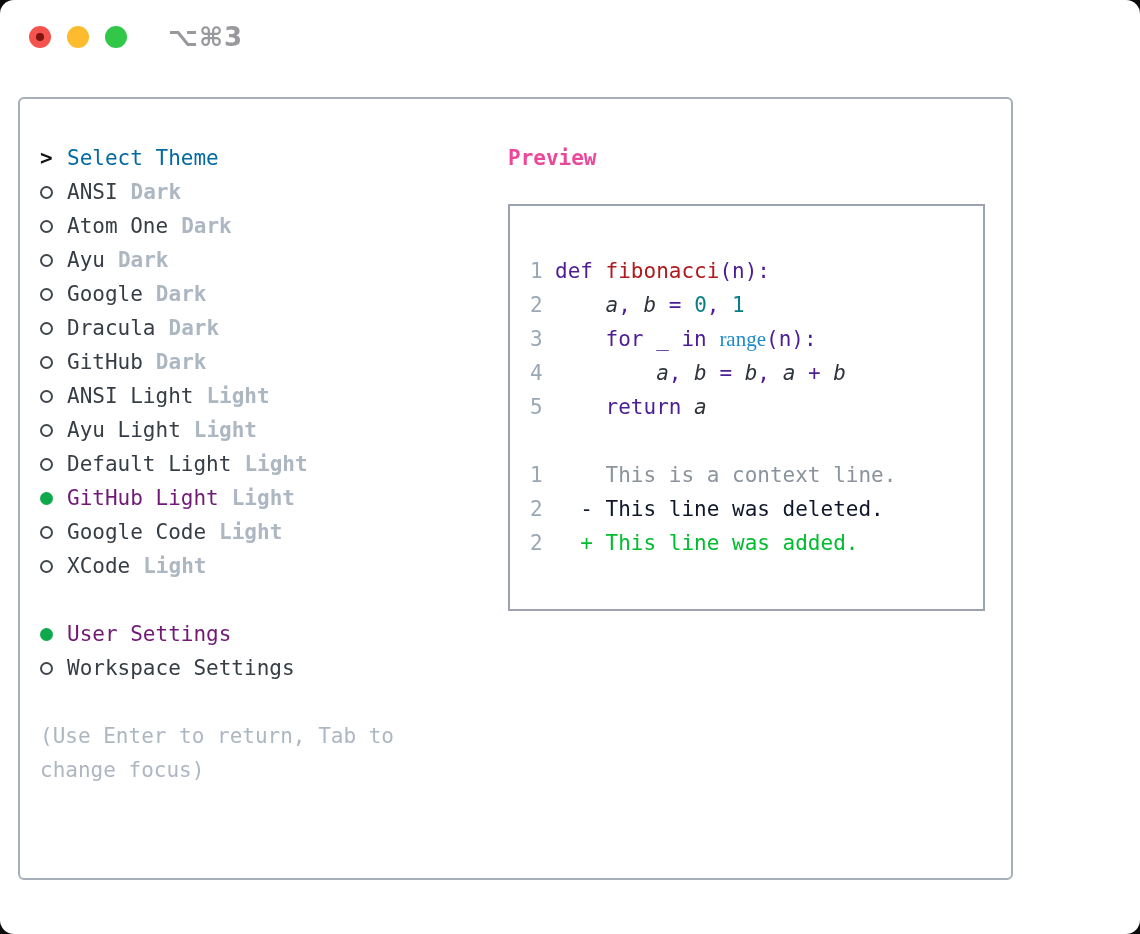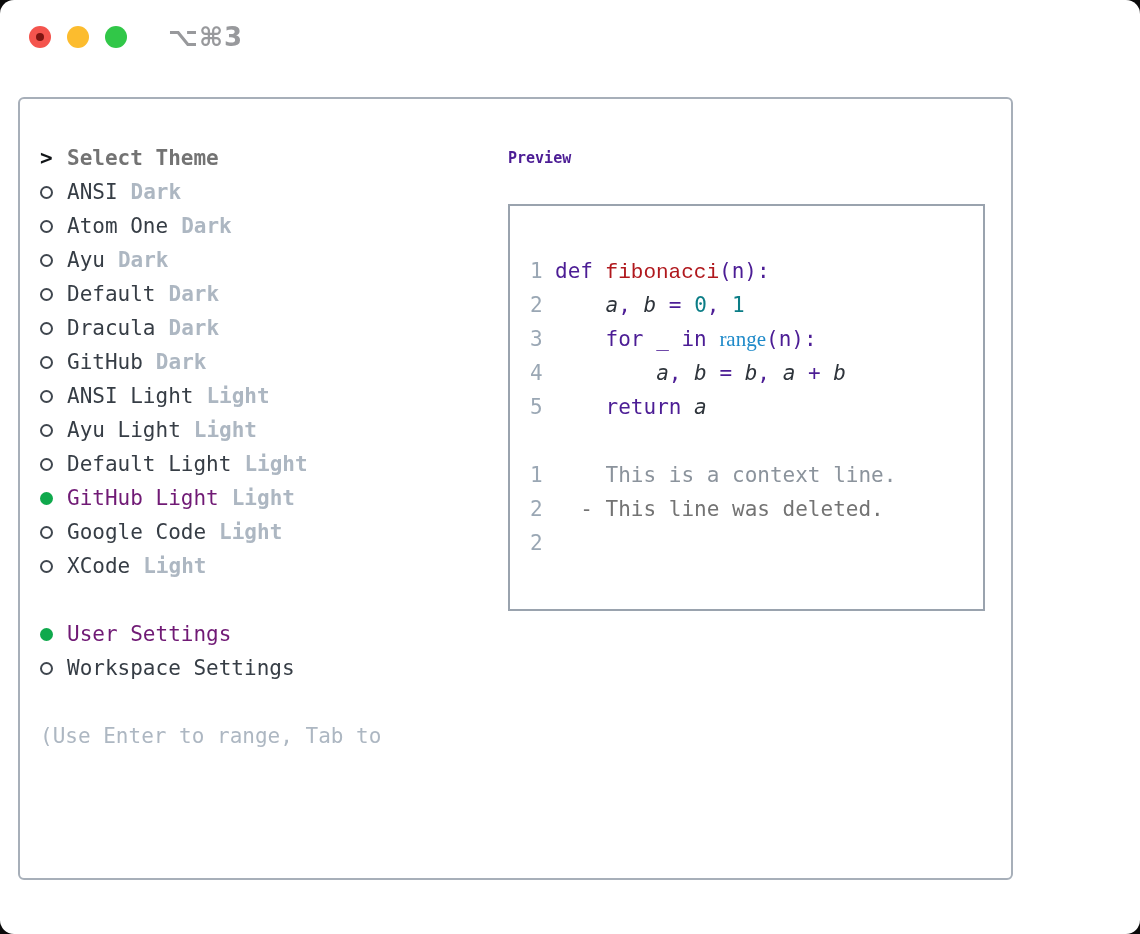--- a/index.html
+++ b/index.html
@@ -20,41 +20,41 @@
   .panel{
     position:absolute;left:18px;top:97px;width:995px;height:783px;
     border:2px solid #a7afb9;border-radius:6px;box-sizing:border-box;
     display:flex;padding:42px 0 0 20px;background:#fff;
   }
   .left-col{width:468px;flex:none;}
   .right-col{flex:1;}
   .row{display:flex;align-items:center;height:34px;font-size:21px;color:#363d45;}
   .row .marker{width:27px;flex:none;display:flex;align-items:center;}
   .prompt{font-weight:bold;color:#111417;}
-  .header-row .label{font-weight:bold;color:#737373;}
+  .header-row .label{font-weight:normal;color:#0369a1;}
   .dot{width:13px;height:13px;border-radius:50%;border:2px solid #40474f;box-sizing:border-box;}
   .dot.sel{background:#0fa94c;border:none;}
   .row.selected .item-label{color:#701a75;}
   .variant{color:#adb7c2;margin-left:13px;font-weight:bold;}
   .section-title{color:#111417;}
   .hint{color:#adb7c2;font-size:21px;height:34px;display:flex;align-items:center;}
   .spacer{height:34px;}
   
-  .preview-title{font-size:15px;font-weight:bold;color:#4c1d95;height:34px;display:flex;align-items:center;}
+  .preview-title{font-size:21px;font-weight:bold;color:#ec4899;height:34px;display:flex;align-items:center;}
   .preview-box{margin-top:29px;width:477px;height:407px;border:2px solid #9aa3ae;box-sizing:border-box;padding:48px 0 0 20px;background:#fff;}
   .code-line{display:flex;align-items:center;height:34px;font-size:21px;}
   .gutter{width:25px;flex:none;color:#9aa7b4;}
   .code-content{white-space:pre;}
   .tok-p{color:#4c1d95;}
-  .tok-fn{color:#b0181d;font-family:Liberation Mono, monospace;}
+  .tok-fn{color:#b0181d;}
   .tok-num{color:#0b7d86;}
   .tok-bi{color:#1f8ac9;font-family:Liberation Serif, serif;}
   .tok-v{color:#2e343b;font-style:italic;}
   .tok-ctx{color:#8b939c;}
-  .tok-del{color:#737373;}
+  .tok-del{color:#0f172a;}
   .tok-add{color:#00bd2f;}
 </style>
 </head>
 <body>
 
 <div class="window">
 
   <div class="titlebar">
     <div class="light red">
       <div class="inner-dot"></div>
@@ -91,21 +91,21 @@
             <span class="marker">
               <span class="dot"></span>
             </span>
             <span class="item-label">Ayu</span>
             <span class="variant">Dark</span>
           </div>
           <div class="row">
             <span class="marker">
               <span class="dot"></span>
             </span>
-            <span class="item-label">Default</span>
+            <span class="item-label">Google</span>
             <span class="variant">Dark</span>
           </div>
           <div class="row">
             <span class="marker">
               <span class="dot"></span>
             </span>
             <span class="item-label">Dracula</span>
             <span class="variant">Dark</span>
           </div>
           <div class="row">
@@ -173,21 +173,22 @@
             <span class="marker">
               <span class="dot"></span>
             </span>
             <span class="item-label">Workspace Settings</span>
           </div>
         </div>
 
       <div class="spacer"></div>
 
       <div id="hint-lines">
-          <div class="hint">(Use Enter to range, Tab to</div>
+          <div class="hint">(Use Enter to return, Tab to</div>
+          <div class="hint">change focus)</div>
         </div>
     </div>
 
     <div class="right-col">
       <div class="preview-title">Preview</div>
       <div class="preview-box">
         <div id="code-lines">
             <div class="code-line">
               <span class="gutter">1</span>
               <span class="code-content"><span class="tok-p">def </span><span class="tok-fn">fibonacci</span><span class="tok-p">(n):</span></span>
@@ -215,19 +216,20 @@
             <div class="code-line">
               <span class="gutter">1</span>
               <span class="code-content"><span class="tok-ctx">    This is a context line.</span></span>
             </div>
             <div class="code-line">
               <span class="gutter">2</span>
               <span class="code-content"><span class="tok-del">  - This line was deleted.</span></span>
             </div>
             <div class="code-line">
               <span class="gutter">2</span>
+              <span class="code-content"><span class="tok-add">  + This line was added.</span></span>
             </div>
           </div>
       </div>
     </div>
 
   </div>
 </div>
 
 </body></html>

